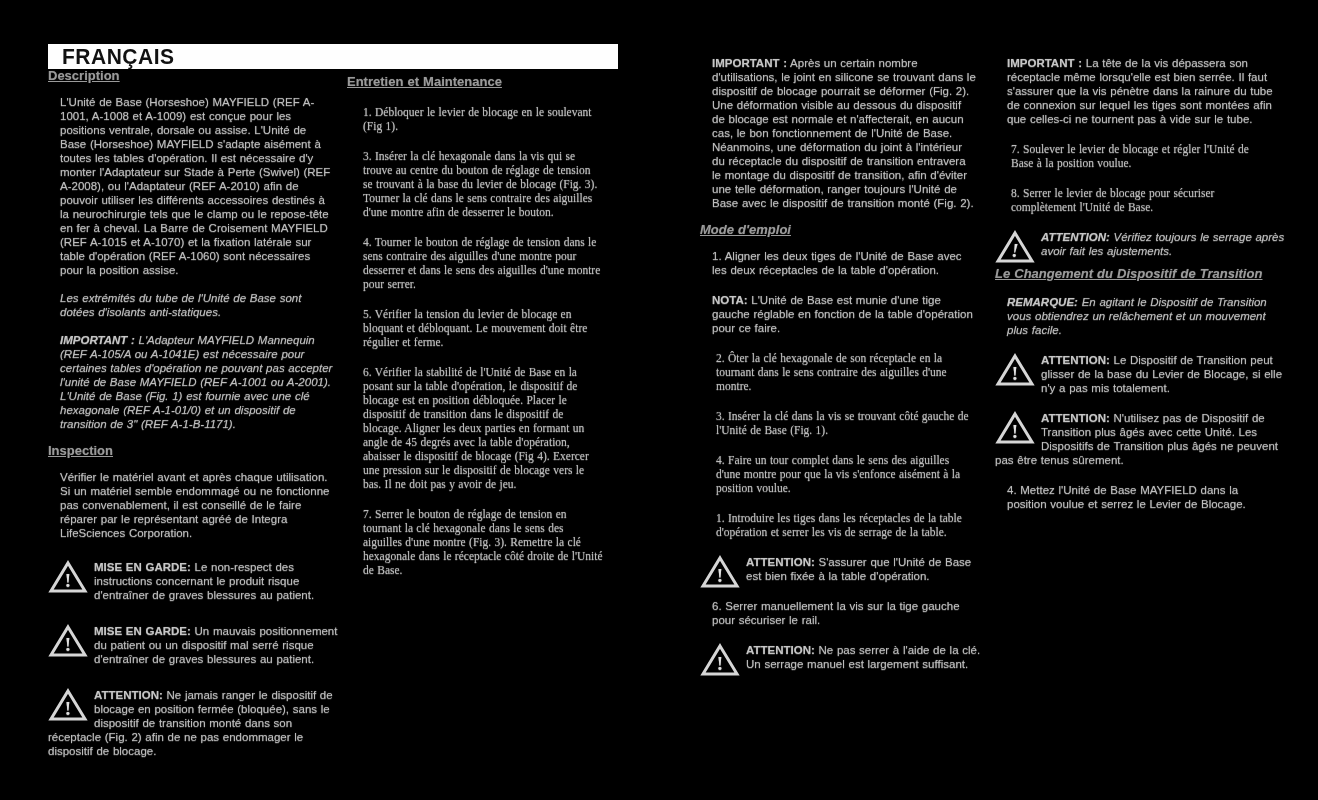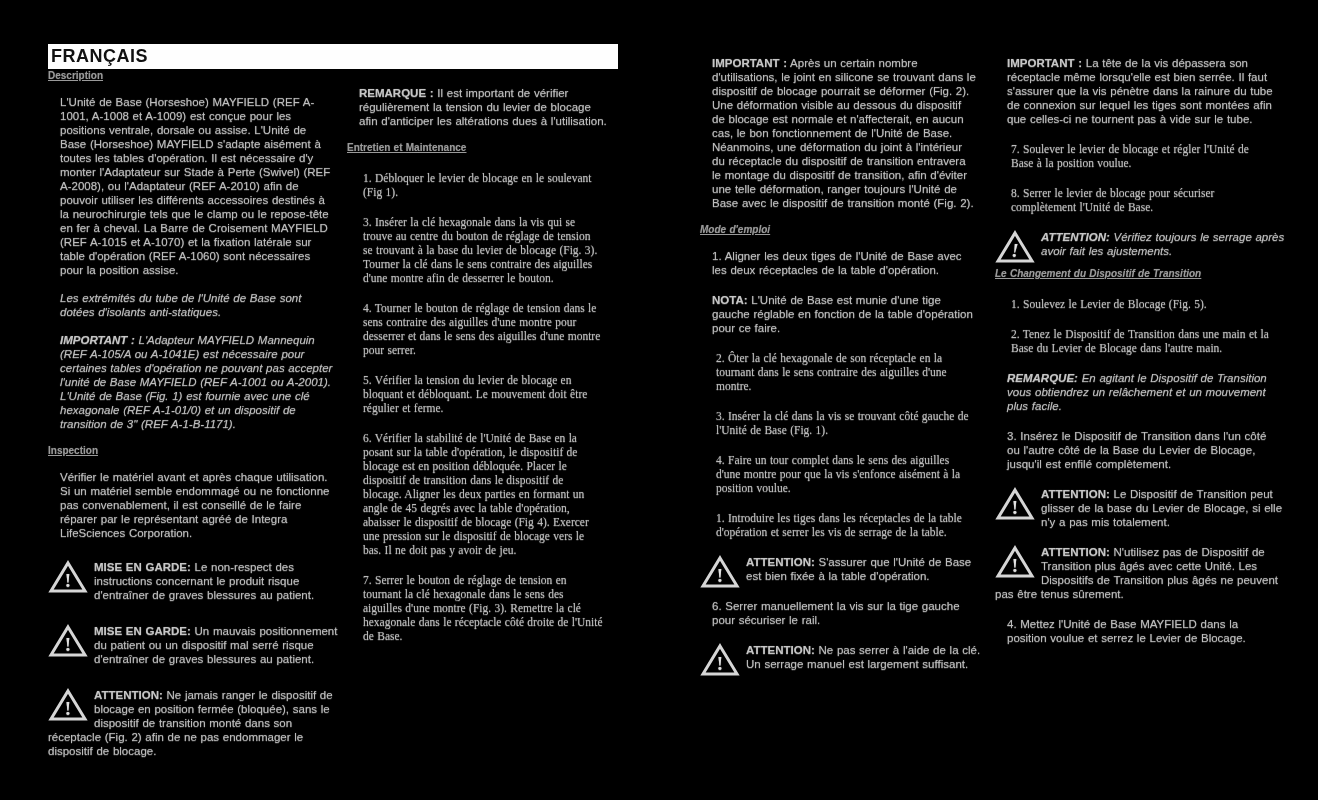--- a/index.html
+++ b/index.html
@@ -7,35 +7,35 @@
     width:1318px;height:800px;background:#000;overflow:hidden;position:relative;
     font-family:"Liberation Sans", sans-serif;
   }
   .canvas{position:absolute;inset:0;background:#000;}
   
   .lang-band{
     position:absolute;left:48px;top:44px;width:570px;height:25px;background:#fefefe;
     display:flex;align-items:center;
   }
   .lang-band .lang-title{
-    font-size:18px;font-weight:bold;color:#111;letter-spacing:.5px;padding-left:3px;
+    font-size:21px;font-weight:bold;color:#111;letter-spacing:.5px;padding-left:14px;
     transform:scaleY(1.02);
   }
   .col{
     position:absolute;color:#bdbdbd;font-size:11.5px;line-height:14px;
     text-shadow:0 0 1px #6e6e6e, 0 1px 0 rgba(40,40,40,.9);
     filter:blur(.3px);
     word-spacing:.5px;
   }
   .col1{left:48px;top:68px;width:298px;}
   .col2{left:347px;top:74px;width:272px;}
   .col3{left:700px;top:44px;width:289px;}
   .col4{left:995px;top:44px;width:290px;}
   h3.sect{
-    font-size:10px;line-height:15px;font-weight:bold;color:#9a9a9a;
+    font-size:13px;line-height:15px;font-weight:bold;color:#9a9a9a;
     text-decoration:underline;margin:0 0 1px 0;
     text-shadow:0 0 1px #545454;
   }
   p{margin:12px;}
   .gap-s{margin-top:14px;font-style:italic;}
   .gap-m{margin-top:16px;}
   .gap-l{margin-top:20px;}
   .gap-xl{margin-top:22px;}
   b.lbl{font-weight:bold;color:#c6c6c6;}
   .warning{overflow:visible;}
@@ -88,21 +88,20 @@
     <path d="M20 3 L37 31 L3 31 Z" fill="none" stroke="#d6d6d6" stroke-width="3" stroke-linejoin="miter"></path>
     <text x="20" y="27" text-anchor="middle" font-family="Liberation Serif, serif" font-size="19" font-weight="bold" fill="#e2e2e2">!</text>
   </svg>
 </span>
       <b class="lbl">ATTENTION:</b>
       <span>Ne jamais ranger le dispositif de blocage en position fermée (bloquée), sans le dispositif de transition monté dans son réceptacle (Fig. 2) afin de ne pas endommager le dispositif de blocage.</span>
     </div>
   </div>
 
   <div class="col col2">
-    <p><b class="lbl">REMARQUE :</b> <span>Il est important de vérifier régulièrement la tension du levier de blocage afin d'anticiper les altérations dues à l'utilisation.</span></p>
     <h3 class="sect gap-l">Entretien et Maintenance</h3>
     <div class="steps">
       <p>1. Débloquer le levier de blocage en le soulevant (Fig 1).</p>
       <p>3. Insérer la clé hexagonale dans la vis qui se trouve au centre du bouton de réglage de tension se trouvant à la base du levier de blocage (Fig. 3). Tourner la clé dans le sens contraire des aiguilles d'une montre afin de desserrer le bouton.</p>
       <p>4. Tourner le bouton de réglage de tension dans le sens contraire des aiguilles d'une montre pour desserrer et dans le sens des aiguilles d'une montre pour serrer.</p>
       <p>5. Vérifier la tension du levier de blocage en bloquant et débloquant. Le mouvement doit être régulier et ferme.</p>
       <p>6. Vérifier la stabilité de l'Unité de Base en la posant sur la table d'opération, le dispositif de blocage est en position débloquée. Placer le dispositif de transition dans le dispositif de blocage. Aligner les deux parties en formant un angle de 45 degrés avec la table d'opération, abaisser le dispositif de blocage (Fig 4). Exercer une pression sur le dispositif de blocage vers le bas. Il ne doit pas y avoir de jeu.</p>
       <p>7. Serrer le bouton de réglage de tension en tournant la clé hexagonale dans le sens des aiguilles d'une montre (Fig. 3). Remettre la clé hexagonale dans le réceptacle côté droite de l'Unité de Base.</p>
     </div>
   </div>
@@ -151,26 +150,21 @@
       <span class="tri">
   <svg width="40" height="34" viewBox="0 0 40 34" xmlns="http://www.w3.org/2000/svg">
     <path d="M20 3 L37 31 L3 31 Z" fill="none" stroke="#d6d6d6" stroke-width="3" stroke-linejoin="miter"></path>
     <text x="20" y="27" text-anchor="middle" font-family="Liberation Serif, serif" font-size="19" font-weight="bold" fill="#e2e2e2">!</text>
   </svg>
 </span>
       <b class="lbl">ATTENTION:</b>
       <span>Vérifiez toujours le serrage après avoir fait les ajustements.</span>
     </div>
     <h3 class="sect gap-s" style="clear:left">Le Changement du Dispositif de Transition</h3>
-    <div class="steps">
-      <p>1. Soulevez le Levier de Blocage (Fig. 5).</p>
-      <p>2. Tenez le Dispositif de Transition dans une main et la Base du Levier de Blocage dans l'autre main.</p>
-    </div>
     <p class="gap-s"><b class="lbl">REMARQUE:</b> <span>En agitant le Dispositif de Transition vous obtiendrez un relâchement et un mouvement plus facile.</span></p>
-    <p class="gap-m">3. Insérez le Dispositif de Transition dans l'un côté ou l'autre côté de la Base du Levier de Blocage, jusqu'il est enfilé complètement.</p>
     <div class="warning gap-m">
       <span class="tri">
   <svg width="40" height="34" viewBox="0 0 40 34" xmlns="http://www.w3.org/2000/svg">
     <path d="M20 3 L37 31 L3 31 Z" fill="none" stroke="#d6d6d6" stroke-width="3" stroke-linejoin="miter"></path>
     <text x="20" y="27" text-anchor="middle" font-family="Liberation Serif, serif" font-size="19" font-weight="bold" fill="#e2e2e2">!</text>
   </svg>
 </span>
       <b class="lbl">ATTENTION:</b>
       <span>Le Dispositif de Transition peut glisser de la base du Levier de Blocage, si elle n'y a pas mis totalement.</span>
     </div>

